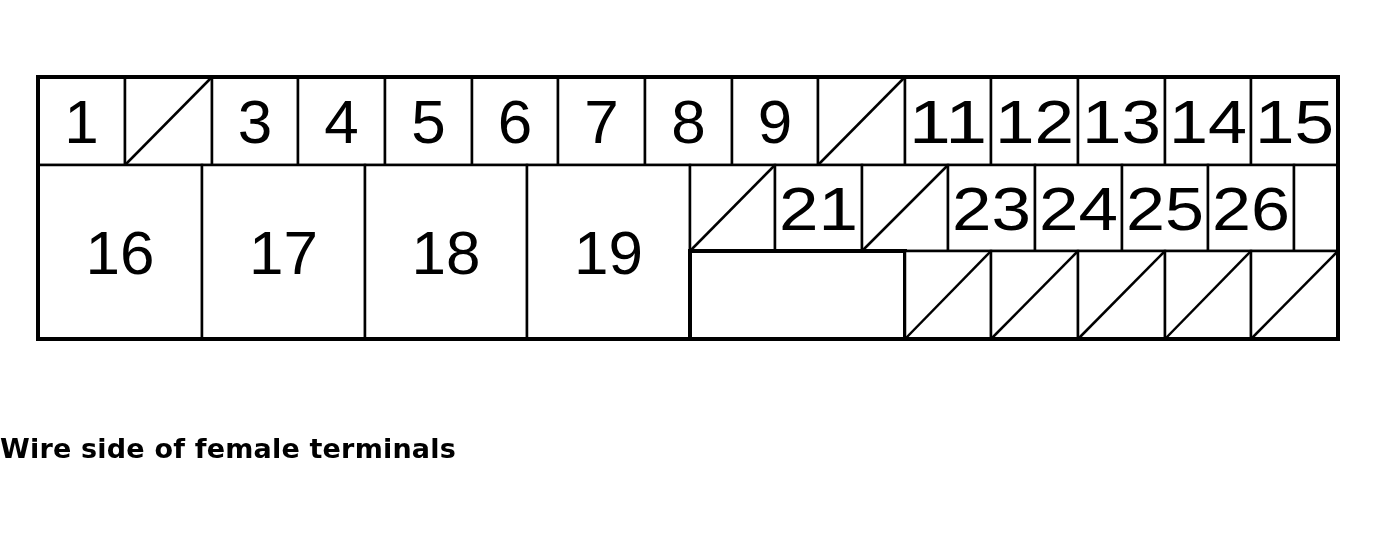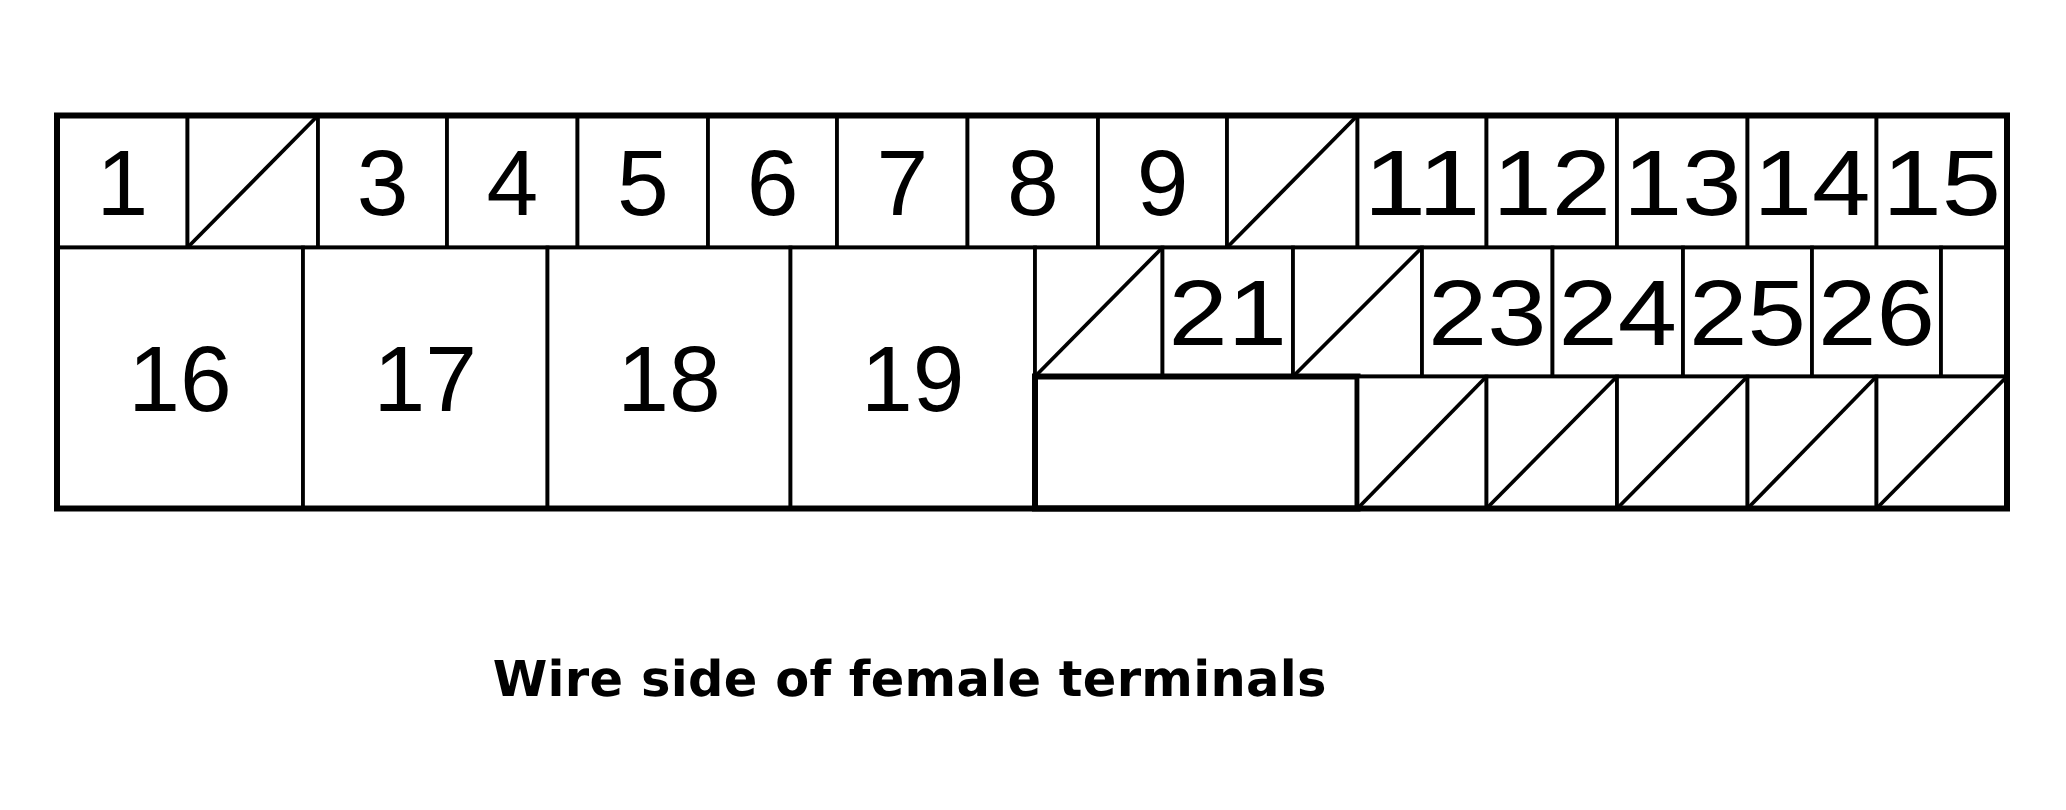--- a/index.html
+++ b/index.html
@@ -1,22 +1,22 @@
 <!DOCTYPE html>
 <html><head>
 <meta charset="utf-8">
 <style>
   html, body { margin: 0; padding: 0; background: #ffffff; }
   body { width: 1377px; height: 540px; position: relative; overflow: hidden; }
   #diagram { position: absolute; left: 0; top: 0; width: 1377px; height: 540px; }
   .cell-label { font-family: "Liberation Sans", sans-serif; font-weight: 400; fill: #000; }
   .caption {
     position: absolute; left: 0; width: 1213px; top: 433px;
-    text-align: center; font-family: "DejaVu Sans", sans-serif; font-weight: bold;
-    font-size: 33px; color: #000; letter-spacing: 0.2px;
+    text-align: left; font-family: "DejaVu Sans", sans-serif; font-weight: bold;
+    font-size: 27px; color: #000; letter-spacing: 0.2px;
   }
 </style>
 </head>
 <body>
 
 <svg id="diagram" xmlns="http://www.w3.org/2000/svg" width="1377" height="540" viewBox="0 0 1377 540">
   <g id="cells">
       <g>
         <rect x="38" y="77" width="87" height="88" fill="#ffffff" stroke="#000000" stroke-width="2.5"></rect>
         <text x="81.5" y="143" text-anchor="middle" class="cell-label" font-size="62">1</text>

